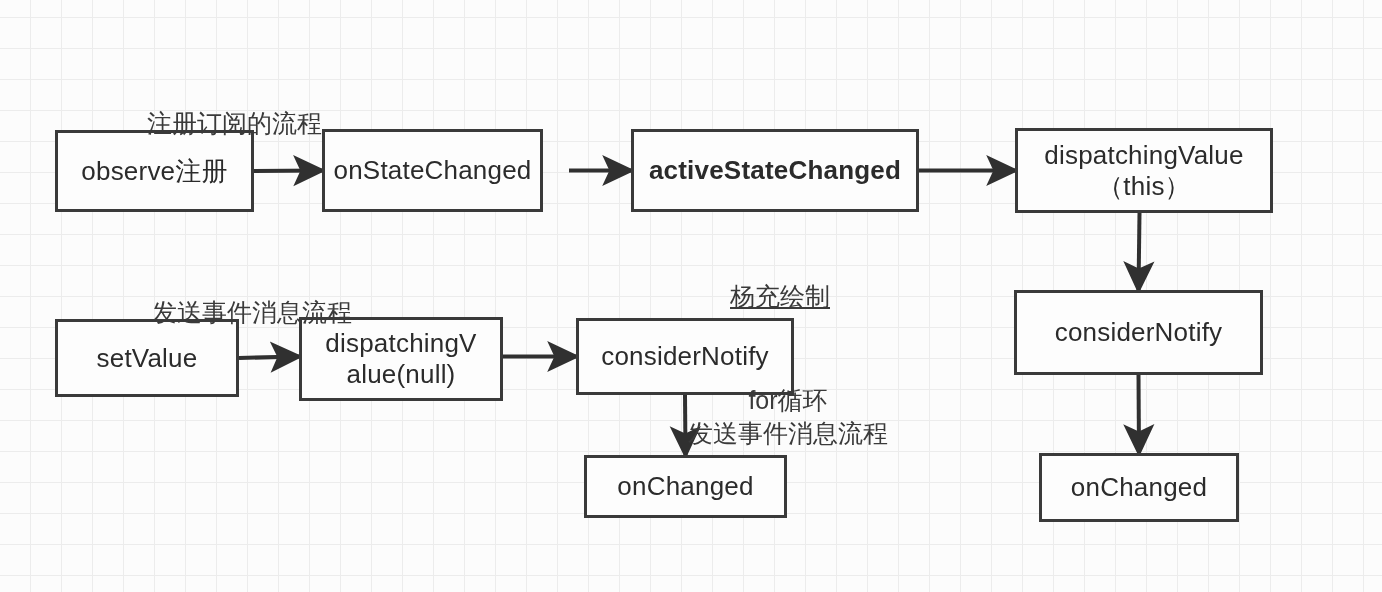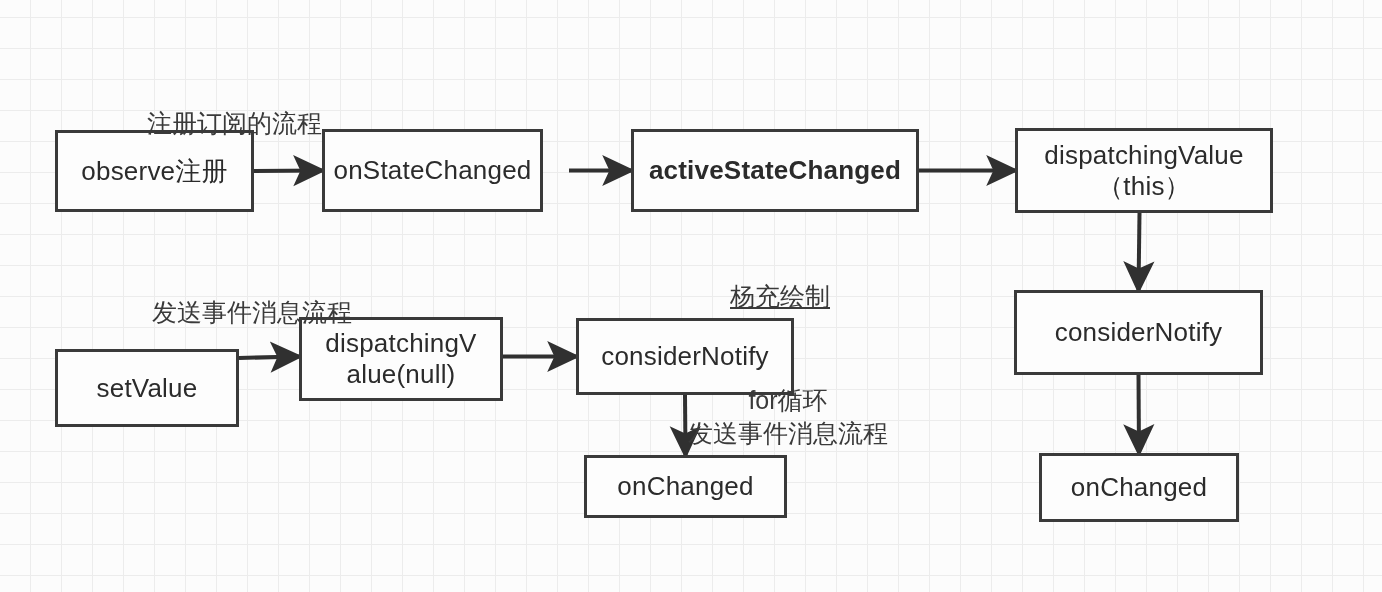--- a/index.html
+++ b/index.html
@@ -84,21 +84,21 @@
       </g>
   </svg>
   <div id="node-layer">
       <div class="node" style="left: 55px; top: 130px; width: 199px; height: 82px;">observe注册</div>
       <div class="node" style="left: 322px; top: 129px; width: 221px; height: 83px;">onStateChanged</div>
       <div class="node" style="left: 631px; top: 129px; width: 288px; height: 83px; font-weight: bold;">activeStateChanged</div>
       <div class="node" style="left: 1015px; top: 128px; width: 258px; height: 85px;">dispatchingValue
 （this）</div>
       <div class="node" style="left: 1014px; top: 290px; width: 249px; height: 85px;">considerNotify</div>
       <div class="node" style="left: 1039px; top: 453px; width: 200px; height: 69px;">onChanged</div>
-      <div class="node" style="left: 55px; top: 319px; width: 184px; height: 78px; margin-top: 30px;">setValue</div>
+      <div class="node" style="left: 55px; top: 319px; width: 184px; height: 78px;">setValue</div>
       <div class="node" style="left: 299px; top: 317px; width: 204px; height: 84px;">dispatchingV
 alue(null)</div>
       <div class="node" style="left: 576px; top: 318px; width: 218px; height: 77px;">considerNotify</div>
       <div class="node" style="left: 584px; top: 455px; width: 203px; height: 63px;">onChanged</div>
     </div>
   <div id="note-layer">
       <div class="note" style="left: 147px; top: 83px;">注册订阅的流程</div>
       <div class="note" style="left: 152px; top: 272px;">发送事件消息流程</div>
       <div class="note" style="left: 730px; top: 256px; text-decoration: underline;">杨充绘制</div>
       <div class="note center" style="left: 788px; top: 360px; transform: translateX(-50%);">for循环

